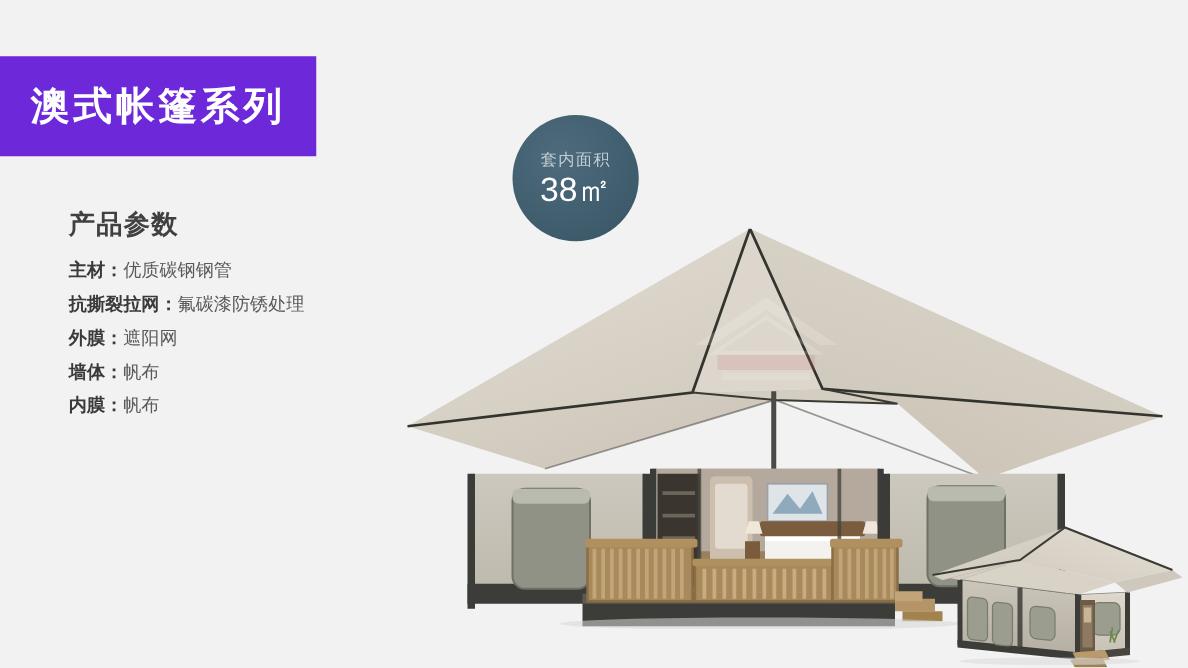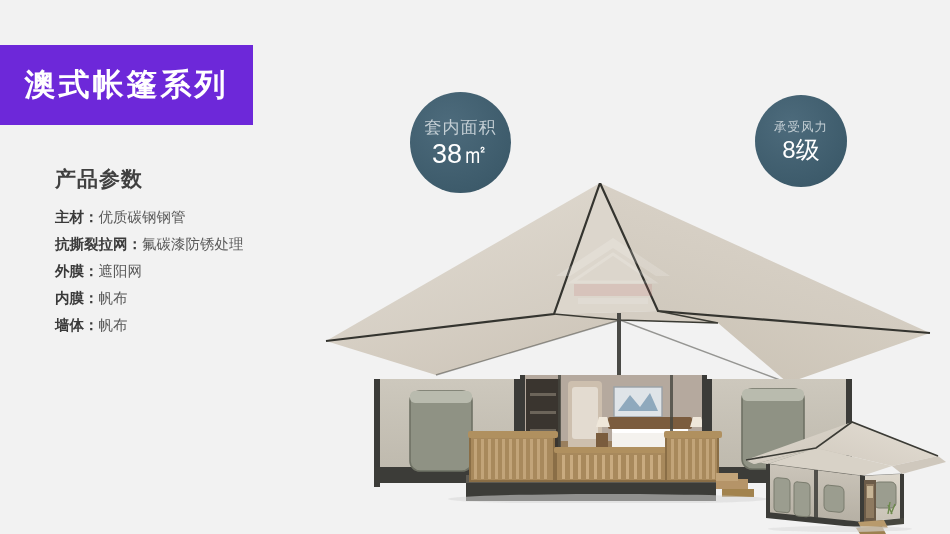--- a/index.html
+++ b/index.html
@@ -52,21 +52,21 @@
     position:absolute;
     border-radius:50%;
     background:#41616f;
     background:radial-gradient(circle at 38% 32%, #4d6b7c 0%, #3d5b6b 72%, #375261 100%);
     display:flex; flex-direction:column;
     align-items:center; justify-content:center;
     color:#ffffff;
     box-shadow:0 0 0 0 rgba(0,0,0,0);
   }
   .badge .badge-label{
-    font-size:17px;
+    font-size:13px;
     color:#c3ced4;
     letter-spacing:1px;
     margin-bottom:1px;
     white-space:nowrap;
   }
   .badge .badge-value{
     font-size:27px;
     color:#ffffff;
     letter-spacing:0px;
     white-space:nowrap;
@@ -103,37 +103,33 @@
       <div class="spec-row">
         <span class="k">主材：</span><span class="v">优质碳钢钢管</span>
       </div>
       <div class="spec-row">
         <span class="k">抗撕裂拉网：</span><span class="v">氟碳漆防锈处理</span>
       </div>
       <div class="spec-row">
         <span class="k">外膜：</span><span class="v">遮阳网</span>
       </div>
       <div class="spec-row">
+        <span class="k">墙体：</span><span class="v">帆布</span>
+      </div>
+      <div class="spec-row">
         <span class="k">内膜：</span><span class="v">帆布</span>
-      </div>
-      <div class="spec-row">
-        <span class="k">墙体：</span><span class="v">帆布</span>
       </div>
     </div>
 
 
   </div>
 
   <div class="badge b1">
     <span class="badge-label">套内面积</span>
     <span class="badge-value">38㎡</span>
-  </div>
-  <div class="badge b3">
-    <span class="badge-label">承受风力</span>
-    <span class="badge-value">8级</span>
   </div>
 
   <div class="tent-main">
     <svg viewBox="0 0 620 320" preserveAspectRatio="none">
       <defs>
         <linearGradient id="roofL" x1="0" y1="0" x2="1" y2="0.6">
           <stop offset="0" stop-color="#d9d2c7"></stop>
             <stop offset="1" stop-color="#cdc5b9"></stop>
         </linearGradient>
         <linearGradient id="roofR" x1="1" y1="0" x2="0" y2="0.6">

